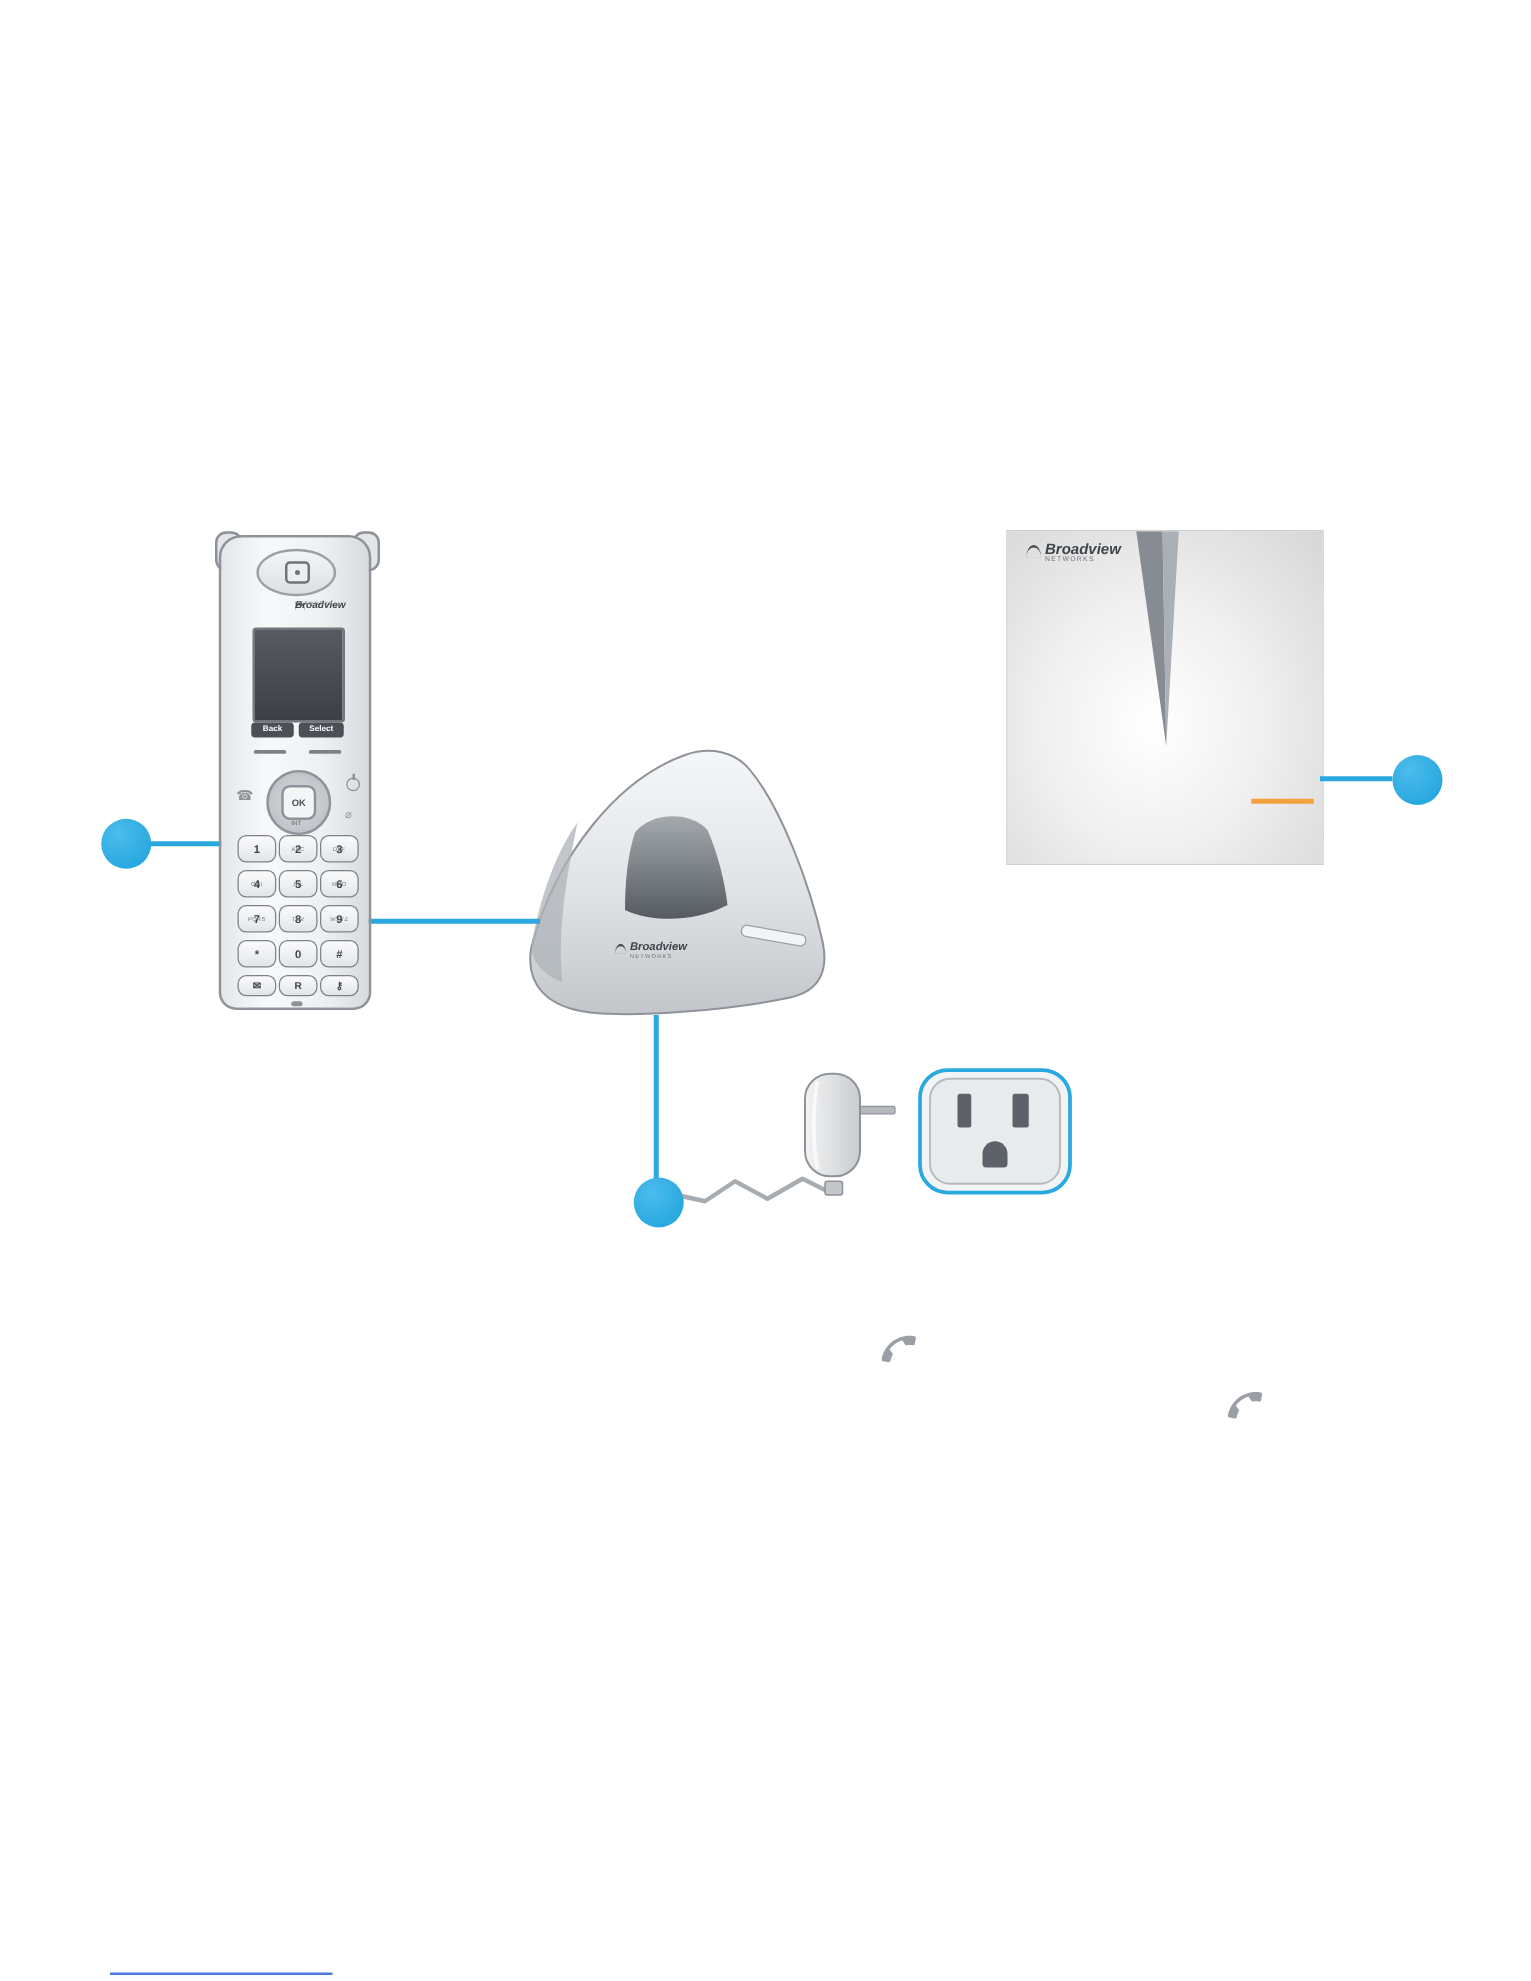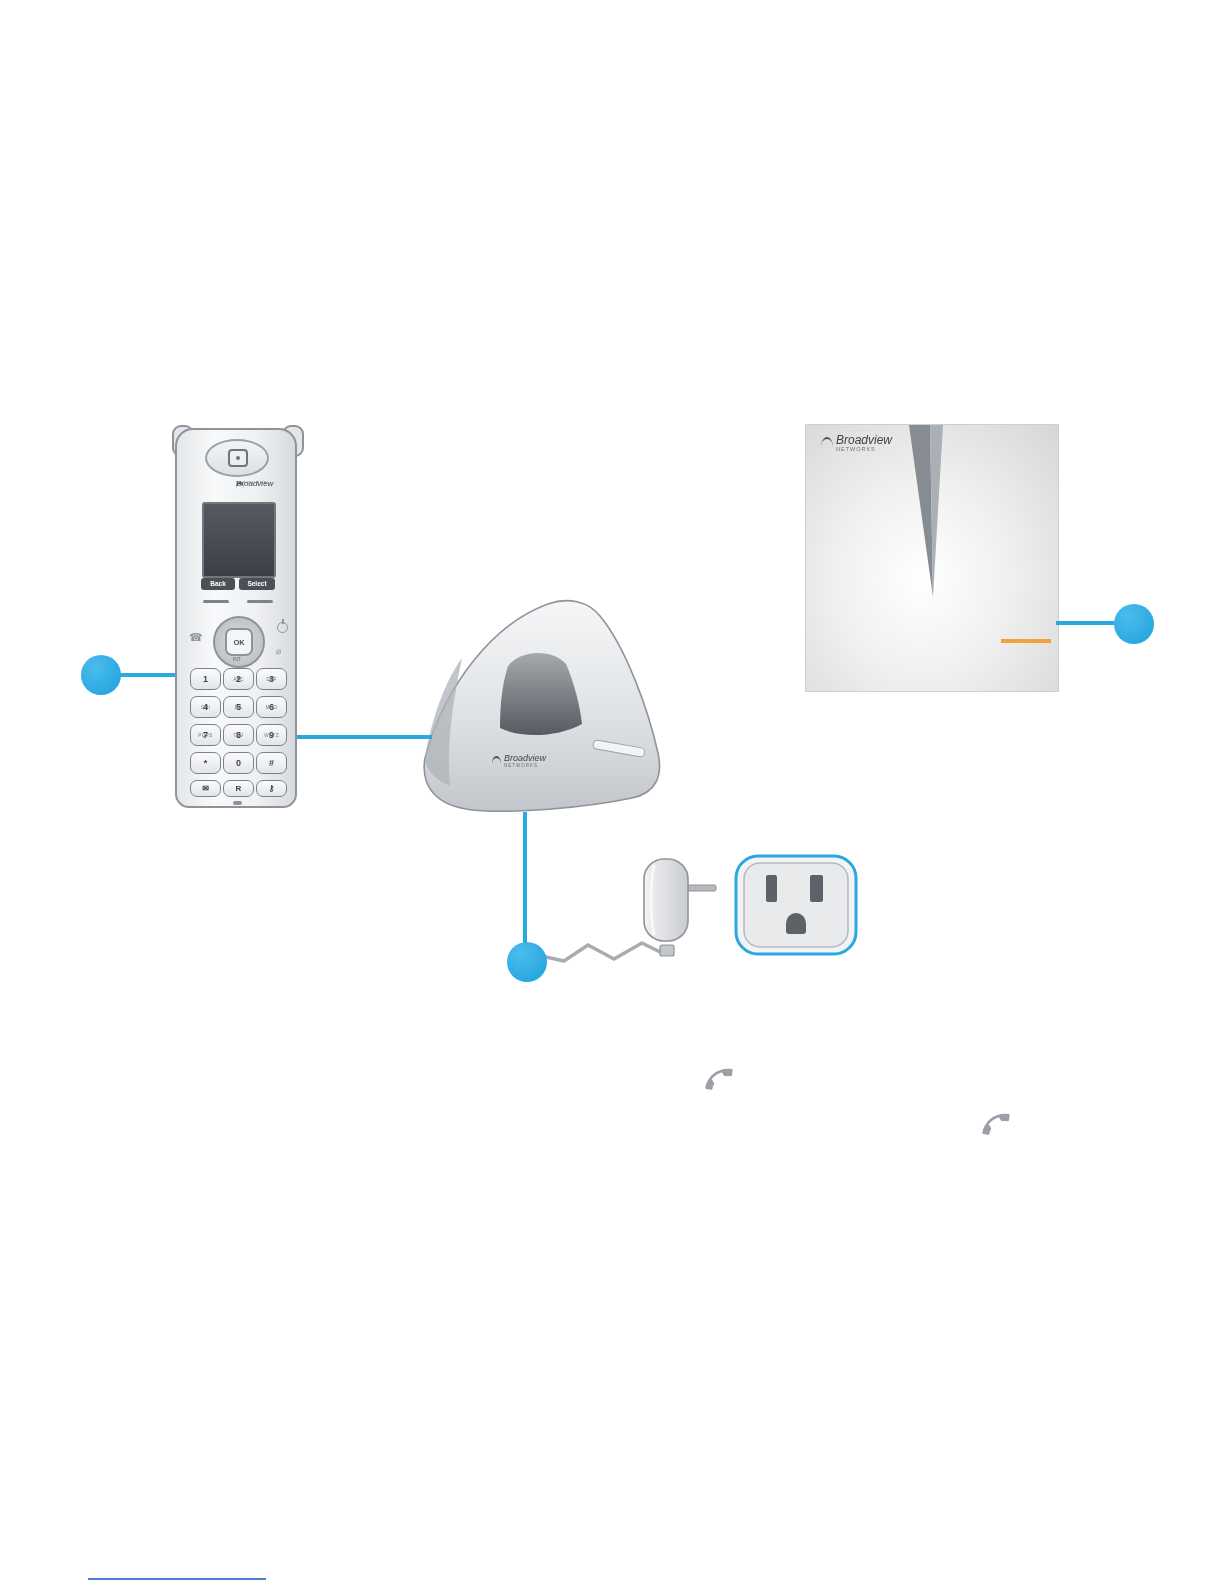--- a/index.html
+++ b/index.html
@@ -8,21 +8,21 @@
 
   
   .abs{position:absolute;}
   .line{position:absolute;background:#2aa9e0;}
   .callout{position:absolute;width:40px;height:40px;border-radius:50%;
            background:radial-gradient(circle at 35% 30%, #4cbcec, #2aa9e0 70%);}
 
   
   .logo{display:inline-flex;align-items:flex-start;gap:3px;}
   .swoosh{display:inline-block;border-top:2px solid #4b5056;border-radius:50% 50% 0 0/100% 100% 0 0;}
-  .logo-name{display:block;font-style:italic;font-weight:normal;color:#3f444a;line-height:1;}
+  .logo-name{display:block;font-style:italic;font-weight:bold;color:#3f444a;line-height:1;}
   .logo-sub{display:block;color:#6f747a;line-height:1;letter-spacing:1px;margin-top:1px;}
   .logo-sm .swoosh{width:8px;height:5px;margin-top:2px;}
   .logo-sm .logo-name{font-size:8px;}
   .logo-sm .logo-sub{font-size:4px;}
   .logo-md .swoosh{width:9px;height:6px;margin-top:2px;}
   .logo-md .logo-name{font-size:9px;}
   .logo-sub{font-size:4.5px;}
   .logo-lg .swoosh{width:12px;height:8px;margin-top:3px;}
   .logo-lg .logo-name{font-size:12px;}
   .logo-lg .logo-sub{font-size:5.5px;}

